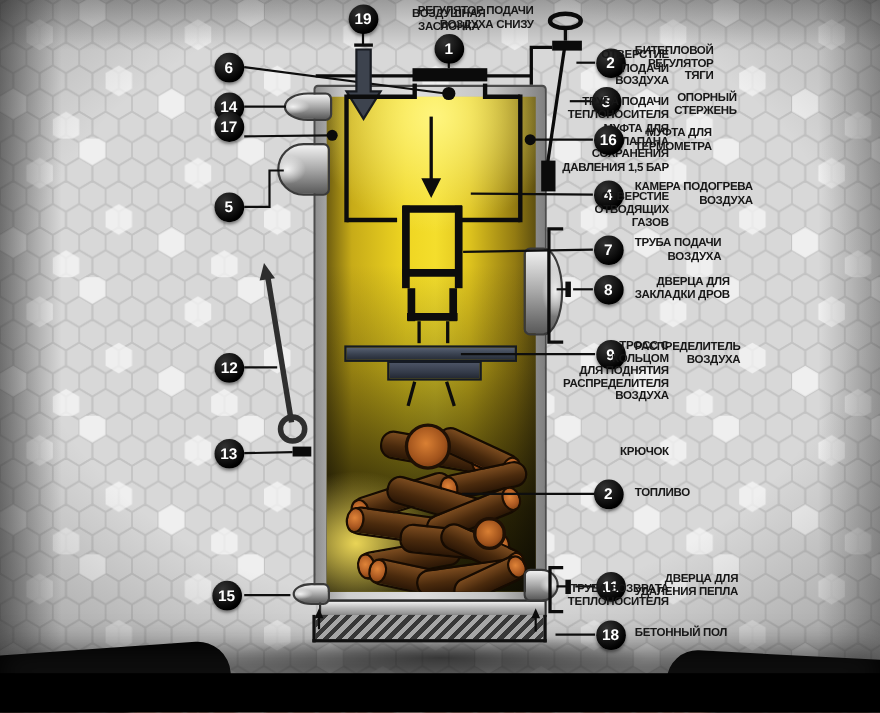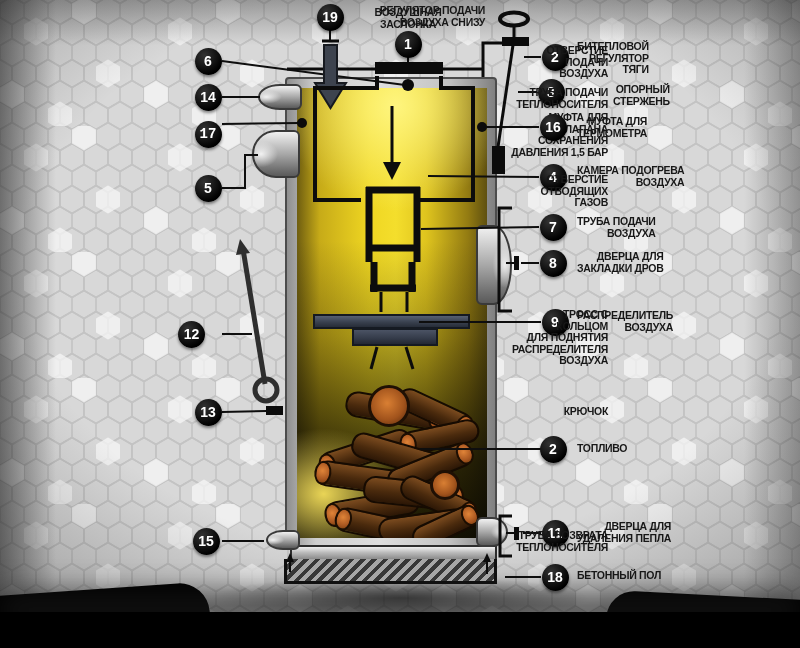--- a/index.html
+++ b/index.html
@@ -280,21 +280,21 @@
       <div class="badge" style="left: 537.5px; top: 78.5px;">3</div>
       <div class="lbl" style="left: 577px; top: 84px; padding-left: 36px;">ОПОРНЫЙ
 СТЕРЖЕНЬ</div>
       <div class="badge" style="left: 194.5px; top: 47.5px;">6</div>
       <div class="lbl right-align" style="right: 192px; top: 45px;">ОТВЕРСТИЕ
 ПОДАЧИ
 ВОЗДУХА</div>
       <div class="badge" style="left: 194.5px; top: 83.5px;">14</div>
       <div class="lbl right-align" style="right: 192px; top: 87px;">ТРУБА ПОДАЧИ
 ТЕПЛОНОСИТЕЛЯ</div>
-      <div class="badge" style="left: 194.5px; top: 121px; font-family: Liberation Mono, monospace;">17</div>
+      <div class="badge" style="left: 194.5px; top: 102px;">17</div>
       <div class="lbl right-align" style="right: 192px; top: 112px;">МУФТА ДЛЯ
 КЛАПАНА
 СОХРАНЕНИЯ
 ДАВЛЕНИЯ 1,5 БАР</div>
       <div class="badge" style="left: 539.5px; top: 113.5px;">16</div>
       <div class="lbl" style="left: 577px; top: 116px;">МУФТА ДЛЯ
 ТЕРМОМЕТРА</div>
       <div class="badge" style="left: 539.5px; top: 163.5px;">4</div>
       <div class="lbl" style="left: 577px; top: 165px;">КАМЕРА ПОДОГРЕВА
 ВОЗДУХА</div>
@@ -304,21 +304,21 @@
 ГАЗОВ</div>
       <div class="badge" style="left: 539.5px; top: 213.5px;">7</div>
       <div class="lbl" style="left: 577px; top: 216px;">ТРУБА ПОДАЧИ
 ВОЗДУХА</div>
       <div class="badge" style="left: 539.5px; top: 249.5px;">8</div>
       <div class="lbl" style="left: 577px; top: 251px;">ДВЕРЦА ДЛЯ
 ЗАКЛАДКИ ДРОВ</div>
       <div class="badge" style="left: 541.5px; top: 308.5px;">9</div>
       <div class="lbl" style="left: 577px; top: 310px;">РАСПРЕДЕЛИТЕЛЬ
 ВОЗДУХА</div>
-      <div class="badge" style="left: 178px; top: 320.5px;">12</div>
+      <div class="badge" style="left: 195px; top: 320.5px;">12</div>
       <div class="lbl right-align" style="right: 192px; top: 309px;">ТРОСС С
 КОЛЬЦОМ
 ДЛЯ ПОДНЯТИЯ
 РАСПРЕДЕЛИТЕЛЯ
 ВОЗДУХА</div>
       <div class="badge" style="left: 194.5px; top: 398.5px;">13</div>
       <div class="lbl right-align" style="right: 192px; top: 406px;">КРЮЧОК</div>
       <div class="badge" style="left: 539.5px; top: 435.5px;">2</div>
       <div class="lbl" style="left: 577px; top: 443px;">ТОПЛИВО</div>
       <div class="badge" style="left: 541.5px; top: 519.5px;">11</div>

